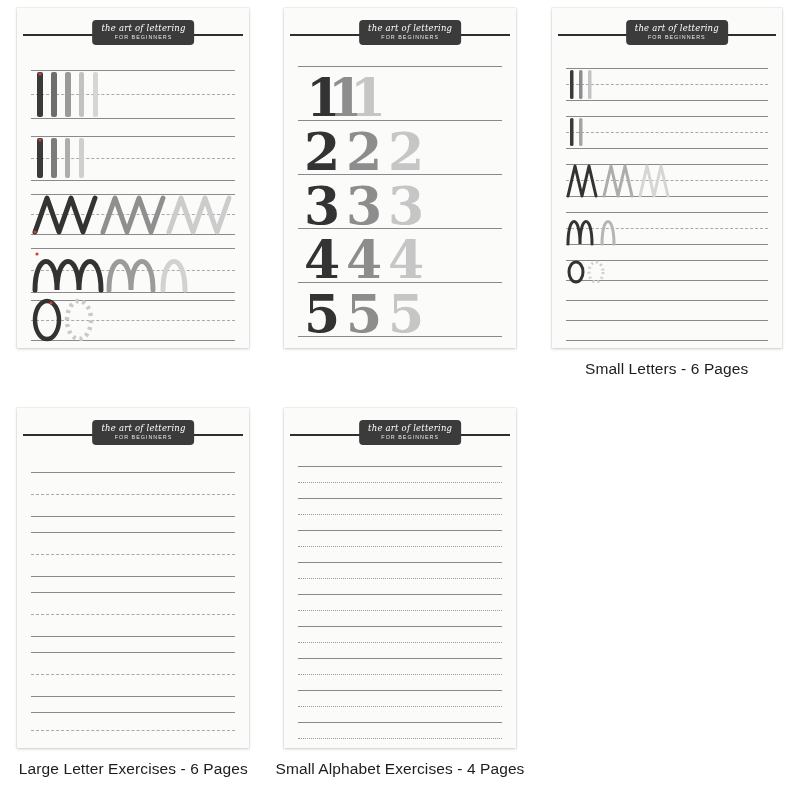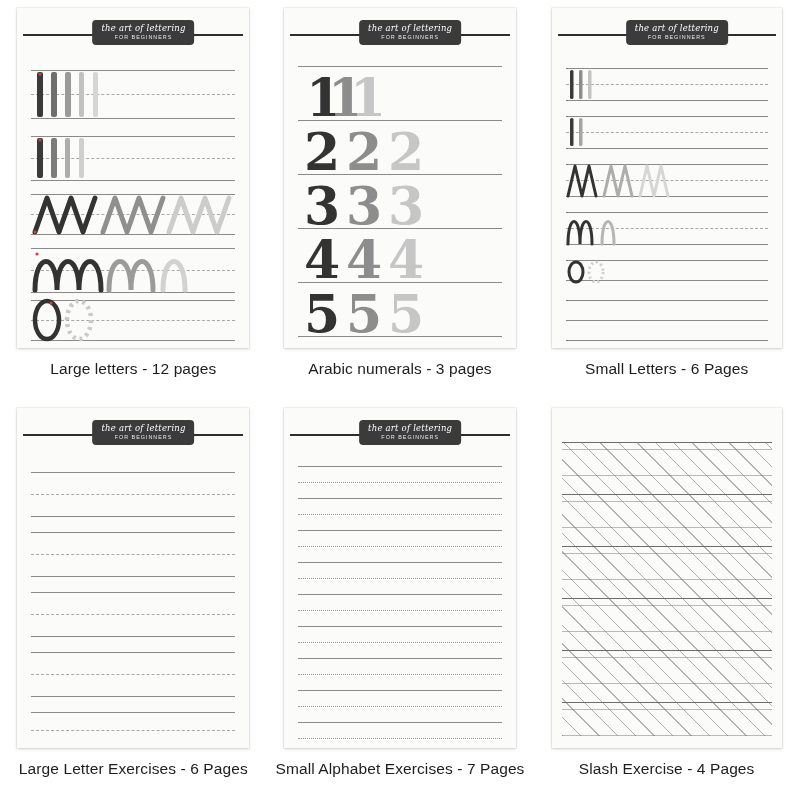--- a/index.html
+++ b/index.html
@@ -190,21 +190,20 @@
         <path d="M18 282 C18 244, 40 244, 40 282 C40 244, 62 244, 62 282 C62 244, 84 244, 84 282" fill="none" stroke="#333" stroke-width="5" stroke-linecap="round"></path>
         <path d="M92 282 C92 244, 114 244, 114 282 C114 244, 136 244, 136 282" fill="none" stroke="#9b9b9b" stroke-width="5" stroke-linecap="round"></path>
         <path d="M146 282 C146 244, 168 244, 168 282" fill="none" stroke="#d2d2d2" stroke-width="5" stroke-linecap="round"></path>
         <circle cx="20" cy="246" r="1.6" fill="#d04040"></circle>
 
         <ellipse cx="30" cy="312" rx="12" ry="19" fill="none" stroke="#333" stroke-width="4.5"></ellipse>
         <ellipse cx="62" cy="312" rx="12" ry="19" fill="none" stroke="#c9c9c9" stroke-width="4.5" stroke-dasharray="3 4"></ellipse>
         <circle cx="34" cy="295" r="1.6" fill="#d04040"></circle>
       </svg>
     </div>
-    <div class="caption">Large letters - 12 pages</div>
   </div>
 
   <div class="cell">
     <div class="sheet">
       <div class="top-rule"></div>
       <div class="badge">
         <span class="b1">the art of lettering</span>
         <span class="b2">FOR BEGINNERS</span>
       </div>
       <div class="lines">
@@ -232,21 +231,20 @@
           <text x="20" y="270" fill="#333333">4</text>
           <text x="62" y="270" fill="#8d8d8d">4</text>
           <text x="104" y="270" fill="#c6c6c6">4</text>
 
           <text x="20" y="324" fill="#333333">5</text>
           <text x="62" y="324" fill="#8d8d8d">5</text>
           <text x="104" y="324" fill="#c6c6c6">5</text>
         </g>
       </svg>
     </div>
-    <div class="caption">Arabic numerals - 3 pages</div>
   </div>
 
   <div class="cell">
     <div class="sheet">
       <div class="top-rule"></div>
       <div class="badge">
         <span class="b1">the art of lettering</span>
         <span class="b2">FOR BEGINNERS</span>
       </div>
       <div class="lines">
@@ -341,30 +339,17 @@
         <div class="ln solid" style="top:218px"></div>
         <div class="ln dot" style="top:234px"></div>
         <div class="ln solid" style="top:250px"></div>
         <div class="ln dot" style="top:266px"></div>
         <div class="ln solid" style="top:282px"></div>
         <div class="ln dot" style="top:298px"></div>
         <div class="ln solid" style="top:314px"></div>
         <div class="ln dot" style="top:330px"></div>
       </div>
     </div>
-    <div class="caption">Small Alphabet Exercises - 7 Pages</div>
-  </div>
-
-  <div class="cell">
-    <div class="sheet">
-      <div class="slash-grid">
-        <div class="slash-heavy" style="top:0px"></div>
-        <div class="slash-heavy" style="top:52px"></div>
-        <div class="slash-heavy" style="top:104px"></div>
-        <div class="slash-heavy" style="top:156px"></div>
-        <div class="slash-heavy" style="top:208px"></div>
-        <div class="slash-heavy" style="top:260px"></div>
-      </div>
-    </div>
-    <div class="caption">Slash Exercise - 4 Pages</div>
-  </div>
+    <div class="caption">Small Alphabet Exercises - 4 Pages</div>
+  </div>
+
 
 </div>
 
 </body></html>

